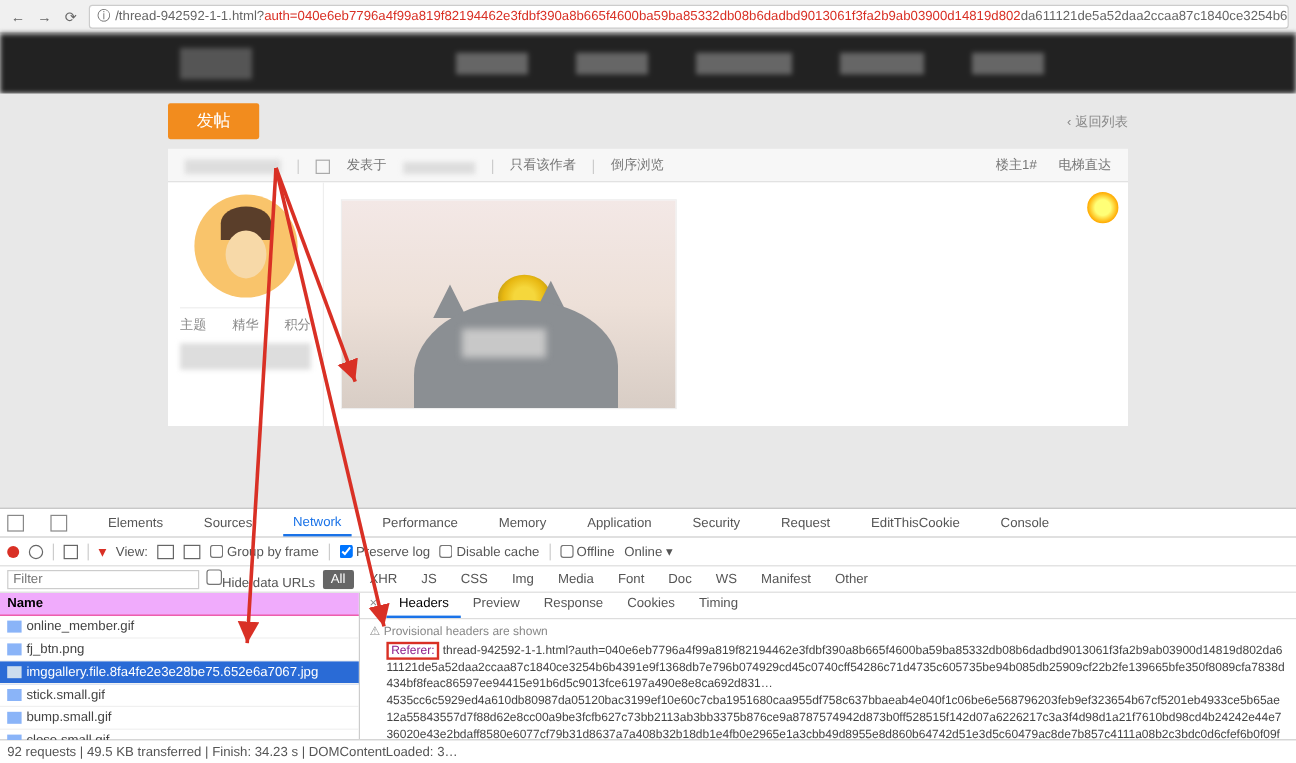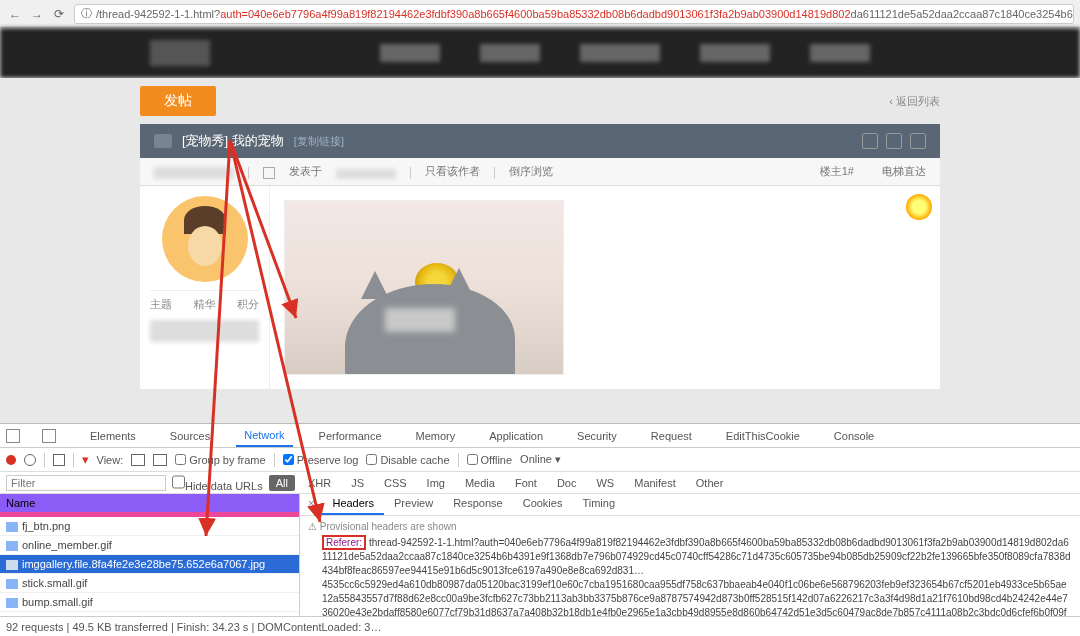--- a/index.html
+++ b/index.html
@@ -14,21 +14,21 @@
 .site-header .blur-box{position:absolute;background:#555}
 .page{background:#e8e8e8;padding:8px 140px 0 140px;position:relative;height:345px;overflow:hidden}
 .post-bar{display:flex;justify-content:space-between;align-items:center;margin-bottom:8px}
 .post-btn{background:#f28c1e;color:#fff;padding:6px 24px;font-size:14px;border-radius:2px;cursor:pointer}
 .back-link{font-size:11px;color:#888}
 .thread-title{background:#5a6673;color:#fff;padding:8px 14px;font-size:13px;display:flex;align-items:center;gap:10px}
 .thread-title .sub{color:#9cb0c4;font-size:11px}
 .tt-icons{margin-left:auto;display:flex;gap:8px;color:#ccc}
 .tt-icons span{width:16px;height:16px;border:1px solid #999;border-radius:2px}
 .thread-meta{background:#f7f7f7;border-bottom:1px solid #ddd;padding:6px 14px;display:flex;align-items:flex-end;gap:14px;font-size:11px;color:#777}
-.thread-meta .right{margin-left:auto;display:flex;gap:28px}
+.thread-meta .right{margin-left:auto;display:flex;gap:18px}
 .thread-body{display:flex;background:#fff}
 .user-col{width:130px;border-right:1px solid #eee;padding:10px;text-align:center}
 .avatar-img{width:86px;height:86px;border-radius:50%;background:#f9c46b;position:relative;margin:0 auto 8px}
 .avatar-img::before{content:"";position:absolute;top:10px;left:22px;width:42px;height:28px;background:#5a3e2a;border-radius:50% 50% 0 0}
 .avatar-img::after{content:"";position:absolute;top:30px;left:26px;width:34px;height:40px;background:#f7d9a8;border-radius:50%}
 .user-tabs{display:flex;justify-content:space-between;font-size:11px;color:#888;border-top:1px solid #eee;padding-top:6px;margin-top:4px}
 .user-sig{margin-top:8px;height:22px;background:#ddd;filter:blur(2px)}
 .content-col{flex:1;padding:14px;position:relative}
 .cat-photo{width:280px;height:175px;background:linear-gradient(180deg,#f3e8e6 0%,#ede0d8 50%,#d8cdc5 100%);position:relative;border:1px solid #eee;overflow:hidden}
 .flower{position:absolute;top:62px;left:130px;width:44px;height:38px;background:radial-gradient(circle,#f5d73c 30%,#e8b812 60%,#9a7f14 100%);border-radius:50%}
@@ -43,21 +43,21 @@
 .dt-toolbar{display:flex;align-items:center;height:24px;border-bottom:1px solid #ddd;padding:0 6px;gap:8px;color:#555}
 .dt-rec{width:10px;height:10px;background:#d93025;border-radius:50%}
 .dt-toolbar label{display:flex;align-items:center;gap:3px}
 .dt-toolbar input[type=checkbox]{width:11px;height:11px}
 .dt-filter-row{display:flex;align-items:center;height:22px;border-bottom:1px solid #ddd;padding:0 6px;gap:6px;color:#555}
 .dt-filter-row input{flex:0 0 160px;height:16px;border:1px solid #ccc;padding:0 4px;font-size:11px}
 .filter-chip{padding:1px 6px;border:1px solid transparent;border-radius:2px;cursor:pointer}
 .filter-chip.active{background:#666;color:#fff}
 .dt-body{flex:1;display:flex;overflow:hidden}
 .dt-left{width:300px;border-right:1px solid #ccc;overflow-y:auto}
-.dt-left .hdr{padding:3px 6px;font-weight:normal;border-bottom:5px solid #ec4899;background:#8b5cf6}
+.dt-left .hdr{padding:3px 6px;font-weight:bold;border-bottom:1px solid #ec4899;background:#f0abfc}
 .req-row{padding:3px 6px;border-bottom:1px solid #f0f0f0;cursor:pointer;white-space:nowrap;overflow:hidden;text-overflow:ellipsis;color:#444}
 .req-row.selected{background:#2a6bd6;color:#fff}
 .req-icon{display:inline-block;width:12px;height:10px;background:#8ab4f8;margin-right:4px;vertical-align:middle}
 .dt-right{flex:1;display:flex;flex-direction:column;overflow:hidden}
 .dt-right-tabs{display:flex;height:22px;border-bottom:1px solid #ddd}
 .dt-right-tabs .rtab{padding:3px 10px;cursor:pointer;color:#555}
 .dt-right-tabs .rtab.active{border-bottom:2px solid #1a73e8;color:#000}
 .dt-right-tabs .close{padding:3px 8px;color:#888}
 .dt-headers{flex:1;overflow:auto;padding:2px 8px;font-family:Consolas,monospace;font-size:10px;line-height:1.4;color:#444}
 .hdr-section{padding:2px 0;font-weight:bold;color:#333}
@@ -94,30 +94,20 @@
   <div class="blur-box" style="left:810px;top:16px;width:60px;height:18px;background:#666"></div>
 </div>
 
 <div class="page">
 
   <div class="post-bar">
     <div class="post-btn">发帖</div>
     <div class="back-link">‹ 返回列表</div>
   </div>
 
-  <div class="thread-title">
-    <span style="width:18px;height:14px;background:#7a8490;border-radius:2px"></span>
-    <span>[宠物秀] 我的宠物</span>
-    <span class="sub">[复制链接]</span>
-    <div class="tt-icons">
-      <span></span>
-      <span></span>
-      <span></span>
-    </div>
-  </div>
 
   <div class="thread-meta">
     <span style="width:80px;height:12px;background:#ddd;filter:blur(2px)"></span>
     <span style="border-left:1px solid #ccc;height:12px"></span>
     <span style="width:12px;height:12px;border:1px solid #aaa"></span>
     <span>发表于</span>
     <span style="width:60px;height:10px;background:#ddd;filter:blur(2px)"></span>
     <span style="border-left:1px solid #ccc;height:12px"></span>
     <span>只看该作者</span>
     <span style="border-left:1px solid #ccc;height:12px"></span>
@@ -221,22 +211,22 @@
     <span class="filter-chip">Font</span>
     <span class="filter-chip">Doc</span>
     <span class="filter-chip">WS</span>
     <span class="filter-chip">Manifest</span>
     <span class="filter-chip">Other</span>
   </div>
 
   <div class="dt-body">
     <div class="dt-left">
       <div class="hdr">Name</div>
+      <div class="req-row"><span class="req-icon"></span><span>online_member.gif</span></div>
       <div class="req-row"><span class="req-icon"></span><span>fj_btn.png</span></div>
-      <div class="req-row"><span class="req-icon"></span><span>online_member.gif</span></div>
       <div class="req-row selected"><span class="req-icon" style="background:#cde"></span><span>imggallery.file.8fa4fe2e3e28be75.652e6a7067.jpg</span></div>
       <div class="req-row"><span class="req-icon"></span><span>stick.small.gif</span></div>
       <div class="req-row"><span class="req-icon"></span><span>bump.small.gif</span></div>
       <div class="req-row"><span class="req-icon"></span><span>close.small.gif</span></div>
 
     </div>
     <div class="dt-right">
       <div class="dt-right-tabs">
         <span class="close">×</span>
         <span class="rtab active">Headers</span>

